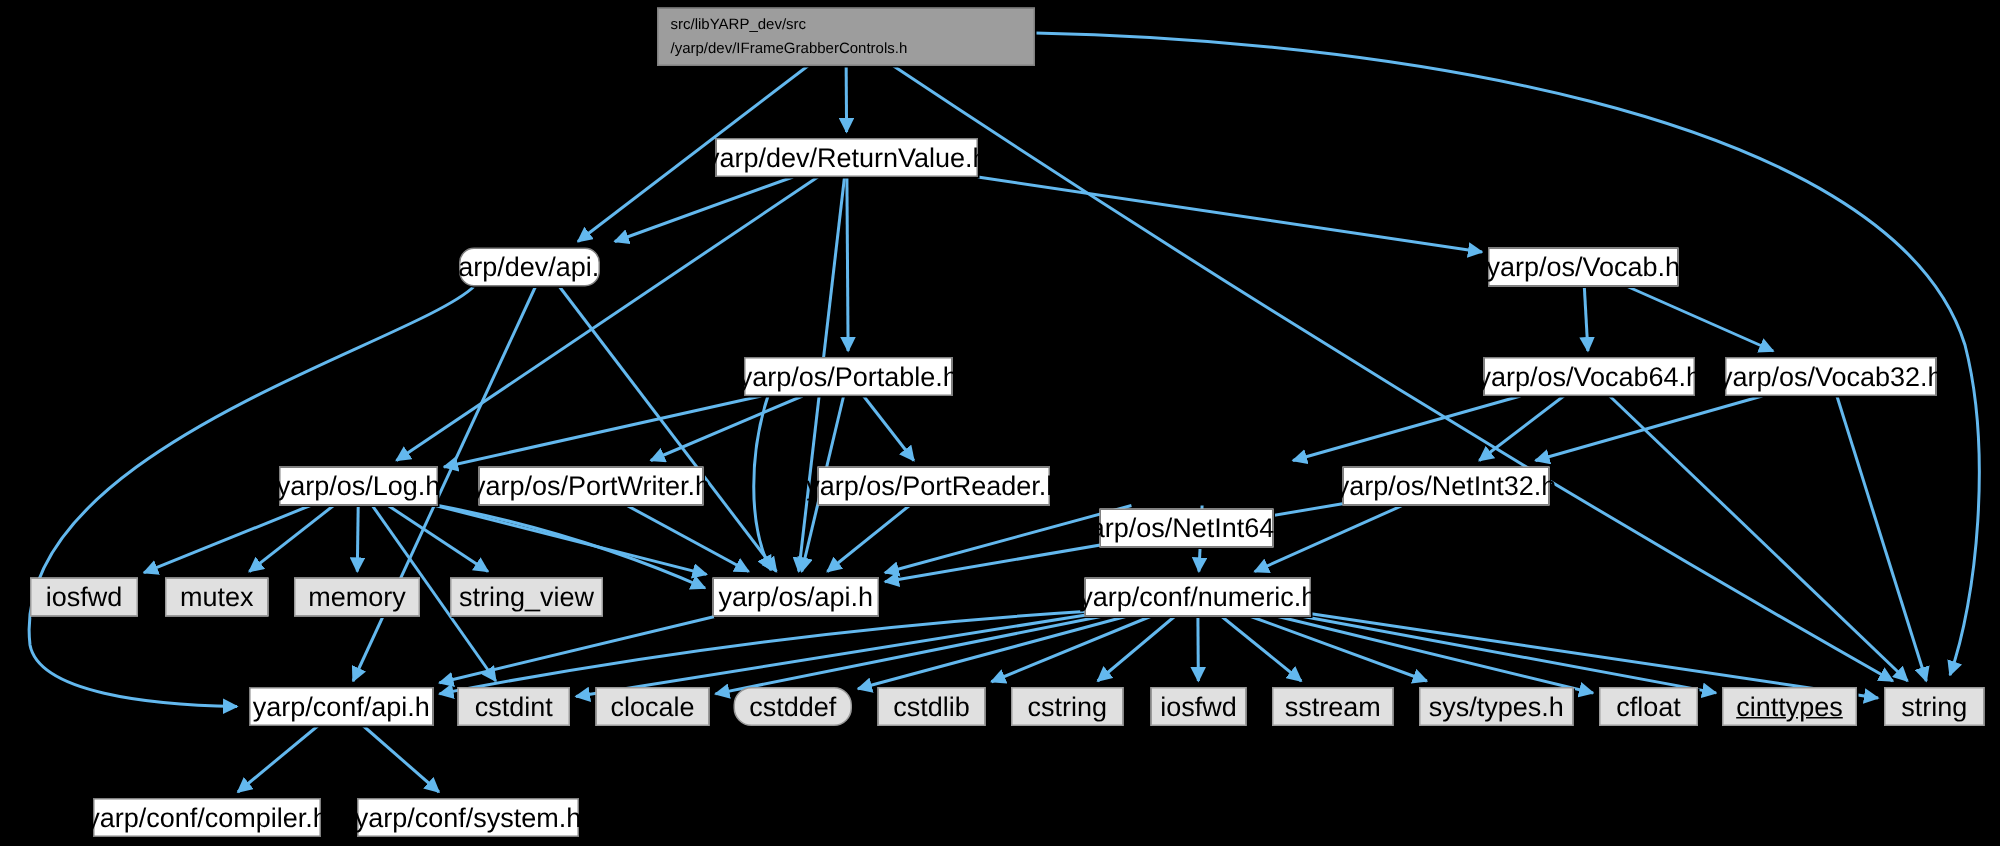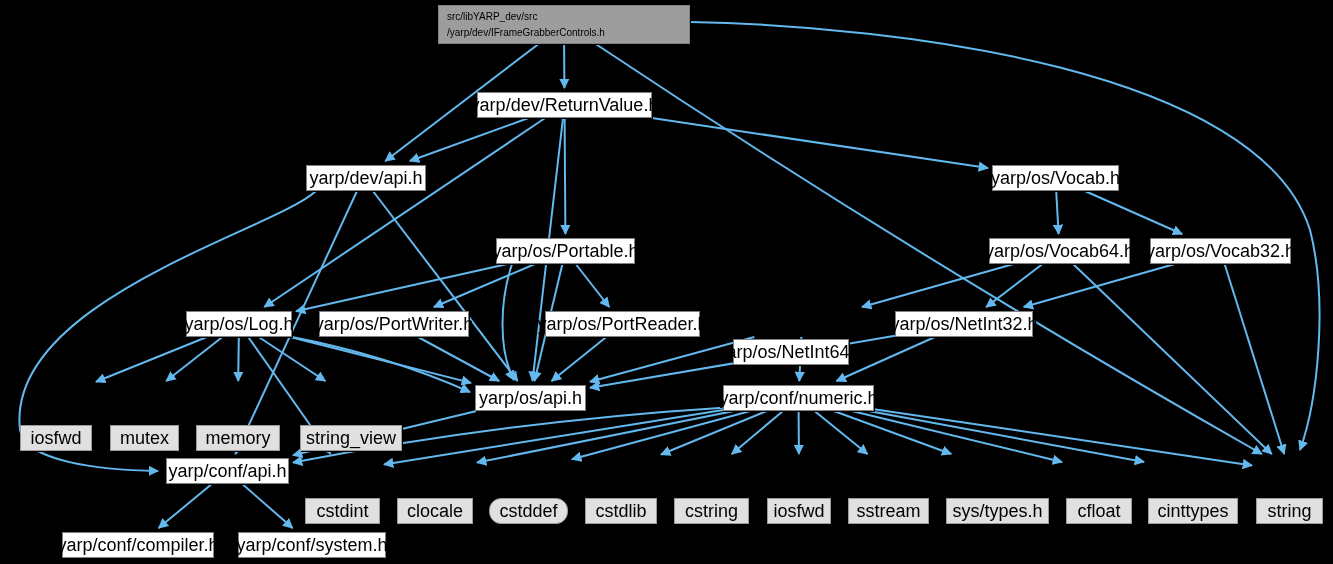--- a/index.html
+++ b/index.html
@@ -22,21 +22,21 @@
     font-size:18px;
     line-height:16px;
     white-space:pre;
     letter-spacing:0px;
     background:#e0e0e0;
     border:1px solid #808080;
     box-shadow:1px 1px 0 #000;
   }
   .node.white{background:#ffffff;border:1px solid #808080;}
   .node.root{background:#9d9d9d;border:1px solid #808080;}
-  .node.plain{border:1px solid #9a9a9a;margin-top:40px;}
+  .node.plain{border:1px solid #9a9a9a;}
 </style>
 </head>
 <body>
 
 <div id="graph-root">
   <svg id="edges" viewBox="0 0 1333 564">
     <defs>
       <marker id="arrow" viewBox="0 0 10 10" refX="9" refY="5" markerWidth="5.2" markerHeight="5.2" orient="auto-start-reverse">
         <path d="M 0 0 L 10 5 L 0 10 z" fill="#63b8ee"></path>
       </marker>
@@ -93,21 +93,21 @@
         <path d="M 316,191 C 275,230 5,300 20,430 C 26,462 100,470 158,471" fill="none" stroke="#63b8ee" stroke-width="2" marker-end="url(#arrow)"></path>
         <path d="M 690,22 C 900,26 1260,70 1310,230 C 1328,300 1318,400 1300,450" fill="none" stroke="#63b8ee" stroke-width="2" marker-end="url(#arrow)"></path>
         <path d="M 292,337 C 360,350 420,370 470,392" fill="none" stroke="#63b8ee" stroke-width="2" marker-end="url(#arrow)"></path>
         <path d="M 512,264 C 500,300 498,350 514,380" fill="none" stroke="#63b8ee" stroke-width="2" marker-end="url(#arrow)"></path>
       </g>
   </svg>
   <div id="node-layer">
       <div class="node root" style="left: 438px; top: 5px; width: 252px; height: 39px; justify-content: flex-start; text-align: left; padding-left: 8px; font-size: 10px;">src/libYARP_dev/src
 /yarp/dev/IFrameGrabberControls.h</div>
       <div class="node white" style="left: 477px; top: 92px; width: 175px; height: 26px;">yarp/dev/ReturnValue.h</div>
-      <div class="node white" style="left: 306px; top: 165px; width: 120px; height: 26px;">yarp/dev/api.h</div>
+      <div class="node white" style="left: 306px; top: 165px; width: 94px; height: 26px; border-radius: 10px;">yarp/dev/api.h</div>
       <div class="node white" style="left: 992px; top: 165px; width: 127px; height: 26px;">yarp/os/Vocab.h</div>
       <div class="node white" style="left: 496px; top: 238px; width: 139px; height: 26px;">yarp/os/Portable.h</div>
       <div class="node white" style="left: 989px; top: 238px; width: 141px; height: 26px;">yarp/os/Vocab64.h</div>
       <div class="node white" style="left: 1150px; top: 238px; width: 141px; height: 26px;">yarp/os/Vocab32.h</div>
       <div class="node white" style="left: 186px; top: 311px; width: 106px; height: 26px;">yarp/os/Log.h</div>
       <div class="node white" style="left: 319px; top: 311px; width: 150px; height: 26px;">yarp/os/PortWriter.h</div>
       <div class="node white" style="left: 545px; top: 311px; width: 155px; height: 26px;">yarp/os/PortReader.h</div>
       <div class="node white" style="left: 733px; top: 311px; width: 116px; height: 26px; margin-top: 28px;">yarp/os/NetInt64.h</div>
       <div class="node white" style="left: 895px; top: 311px; width: 138px; height: 26px;">yarp/os/NetInt32.h</div>
       <div class="node plain" style="left: 20px; top: 385px; width: 72px; height: 26px;">iosfwd</div>
@@ -119,18 +119,18 @@
       <div class="node white" style="left: 166px; top: 458px; width: 123px; height: 26px;">yarp/conf/api.h</div>
       <div class="node plain" style="left: 305px; top: 458px; width: 75px; height: 26px;">cstdint</div>
       <div class="node plain" style="left: 397px; top: 458px; width: 76px; height: 26px;">clocale</div>
       <div class="node plain" style="left: 489px; top: 458px; width: 79px; height: 26px; border-radius: 12px;">cstddef</div>
       <div class="node plain" style="left: 585px; top: 458px; width: 72px; height: 26px;">cstdlib</div>
       <div class="node plain" style="left: 674px; top: 458px; width: 75px; height: 26px;">cstring</div>
       <div class="node plain" style="left: 767px; top: 458px; width: 64px; height: 26px;">iosfwd</div>
       <div class="node plain" style="left: 848px; top: 458px; width: 81px; height: 26px;">sstream</div>
       <div class="node plain" style="left: 946px; top: 458px; width: 103px; height: 26px;">sys/types.h</div>
       <div class="node plain" style="left: 1066px; top: 458px; width: 66px; height: 26px;">cfloat</div>
-      <div class="node plain" style="left: 1148px; top: 458px; width: 90px; height: 26px;">cinttypes</div>
+      <div class="node plain" style="left: 1148px; top: 458px; width: 90px; height: 26px; text-decoration: underline;">cinttypes</div>
       <div class="node plain" style="left: 1256px; top: 458px; width: 67px; height: 26px;">string</div>
       <div class="node white" style="left: 62px; top: 532px; width: 152px; height: 26px;">yarp/conf/compiler.h</div>
       <div class="node white" style="left: 238px; top: 532px; width: 148px; height: 26px;">yarp/conf/system.h</div>
     </div>
 </div>
 
 </body></html>

